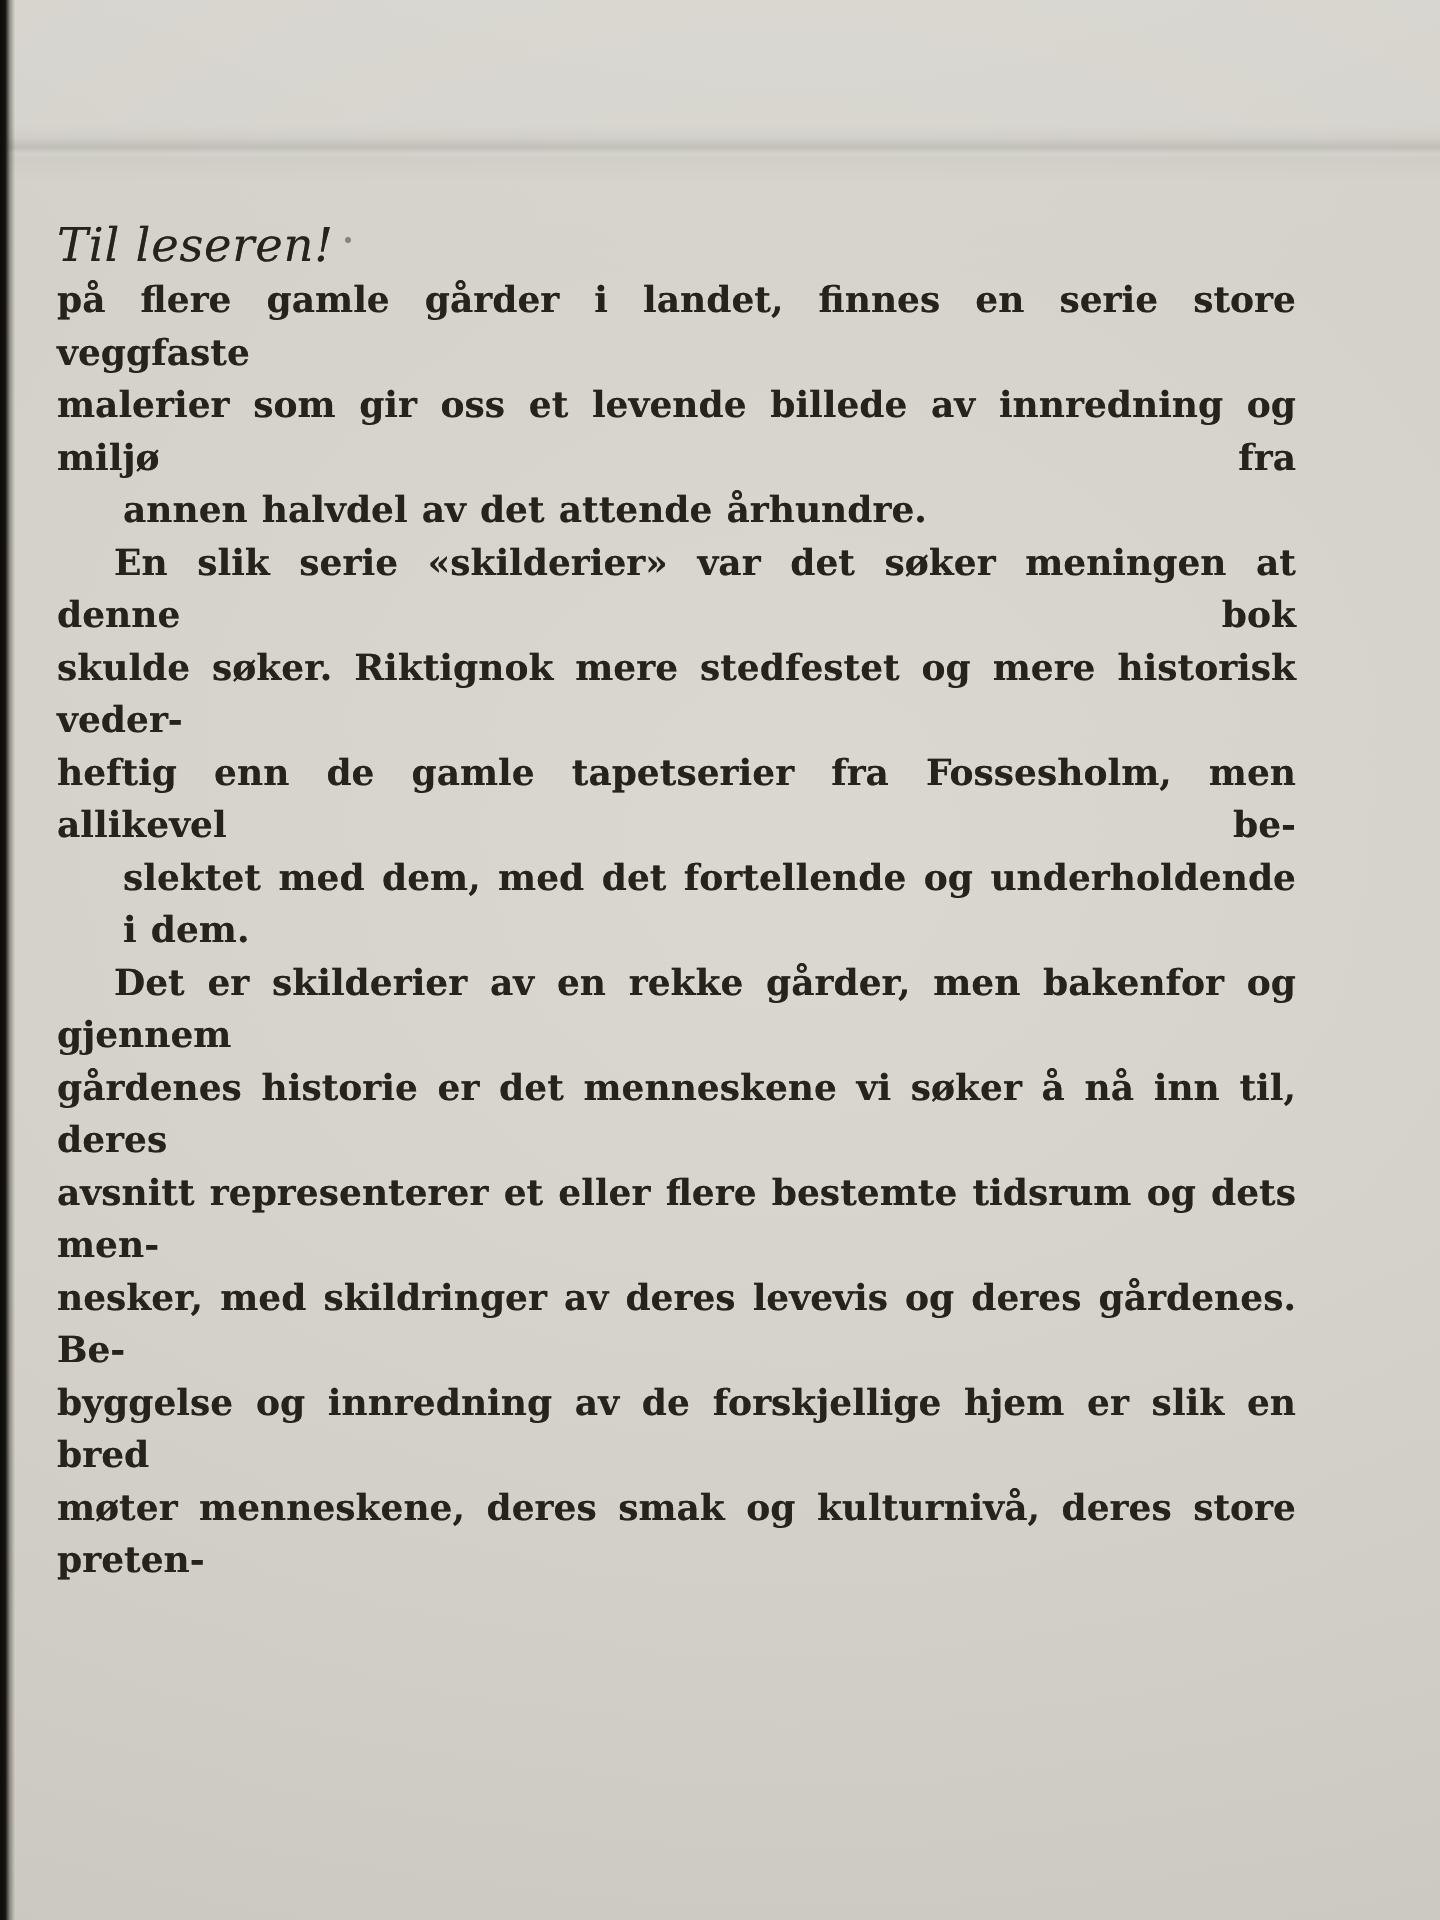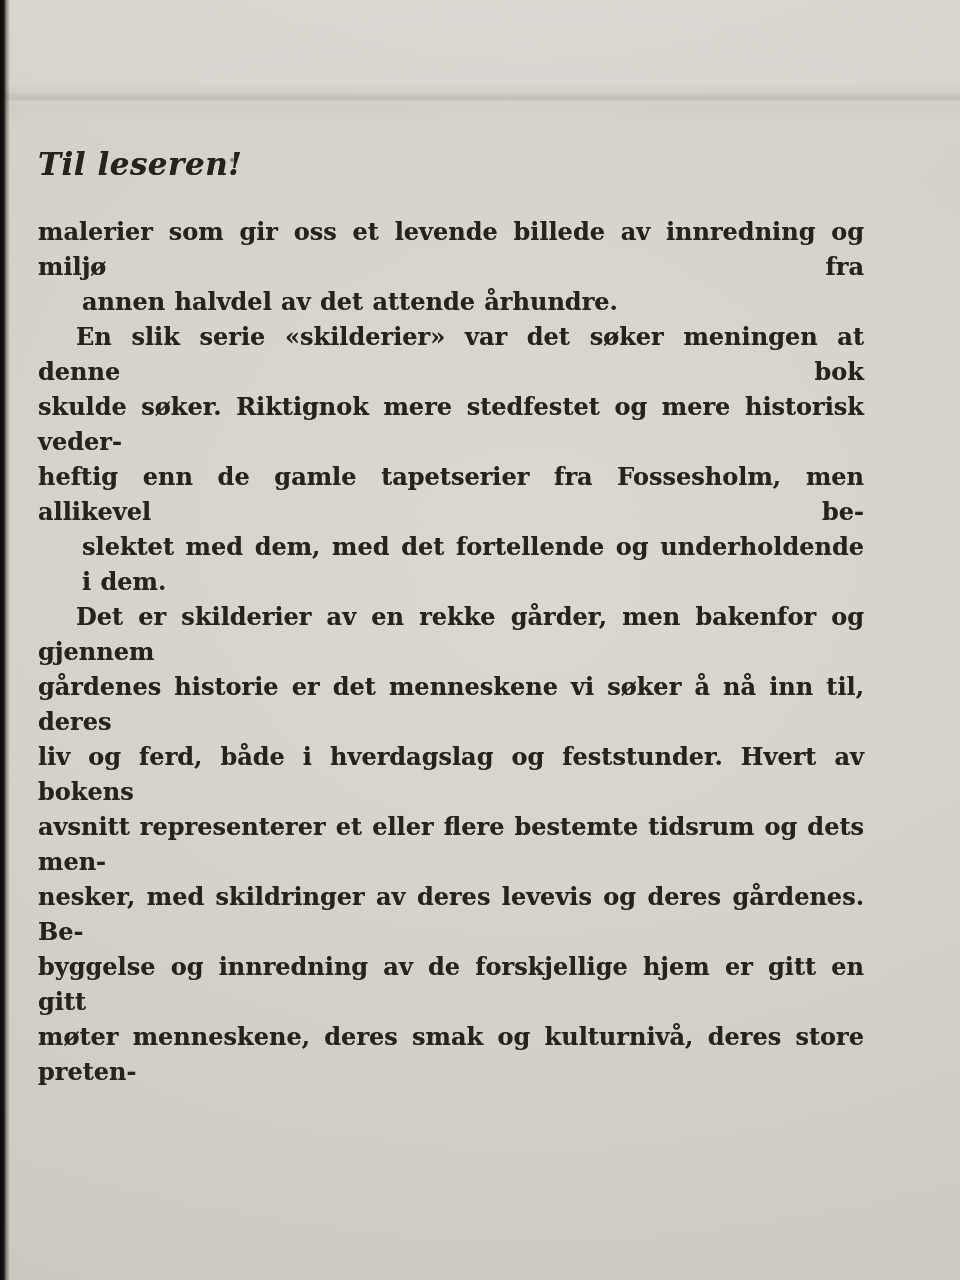--- a/index.html
+++ b/index.html
@@ -56,24 +56,23 @@
   }
   .content {
     position: absolute;
     left: 38px;
     top: 146px;
     width: 826px;
     color: var(--ink);
   }
   .title {
     font-style: italic;
-    font-weight: 700;
+    font-weight: 400;
     font-size: 31px;
     letter-spacing: 0.5px;
-    margin-bottom: 32px;
     text-shadow: 0 0 0.4px rgba(38,35,29,0.6);
   }
   .text-block {
     font-weight: 700;
     font-size: 24px;
     line-height: 35px;
     text-shadow: 0 0 0.4px rgba(38,35,29,0.5);
   }
   .line {
     text-align: justify;
@@ -89,32 +88,32 @@
 
 <div class="paper"></div>
 <div class="crease"></div>
 <div class="page-edge"></div>
 <div class="speck" style="left:230px; top:158px;"></div>
 
 <div class="content">
   <div class="title">Til leseren!</div>
   <div class="text-block">
       <div class="paragraph">
+        <div class="line">på flere gamle gårder i landet, finnes en serie store veggfaste</div>
         <div class="line">malerier som gir oss et levende billede av innredning og miljø fra</div>
         <div class="line last">annen halvdel av det attende århundre.</div>
       </div>
       <div class="paragraph">
         <div class="line first">En slik serie «skilderier» var det søker meningen at denne bok</div>
         <div class="line">skulde søker. Riktignok mere stedfestet og mere historisk veder-</div>
         <div class="line">heftig enn de gamle tapetserier fra Fossesholm, men allikevel be-</div>
         <div class="line last">slektet med dem, med det fortellende og underholdende i dem.</div>
       </div>
       <div class="paragraph">
         <div class="line first">Det er skilderier av en rekke gårder, men bakenfor og gjennem</div>
         <div class="line">gårdenes historie er det menneskene vi søker å nå inn til, deres</div>
-        <div class="line">liv og ferd, både i hverdagslag og feststunder. Hvert av bokens</div>
         <div class="line">avsnitt representerer et eller flere bestemte tidsrum og dets men-</div>
         <div class="line">nesker, med skildringer av deres levevis og deres gårdenes. Be-</div>
-        <div class="line">byggelse og innredning av de forskjellige hjem er gitt en gitt</div>
+        <div class="line">byggelse og innredning av de forskjellige hjem er slik en bred</div>
         <div class="line">møter menneskene, deres smak og kulturnivå, deres store preten-</div>
       </div>
     </div>
 </div>
 
 </body></html>

